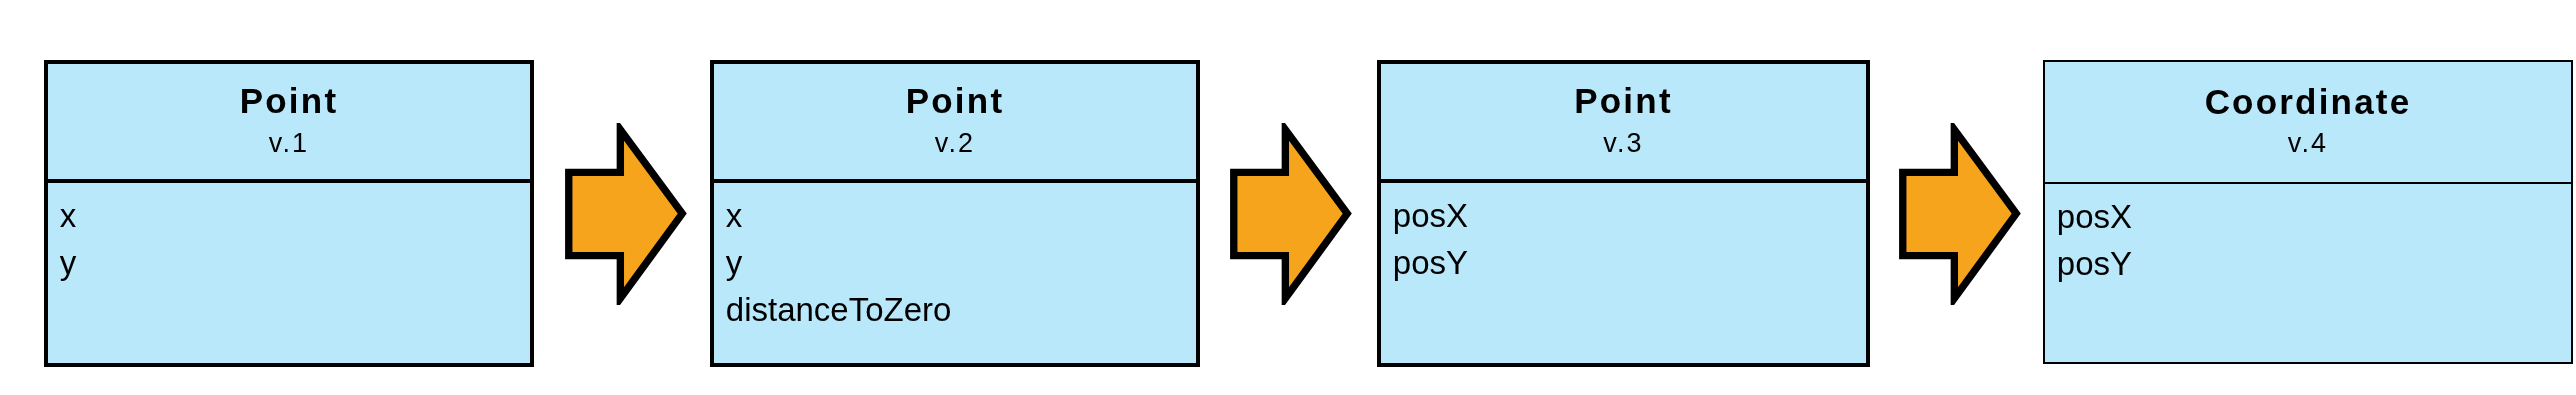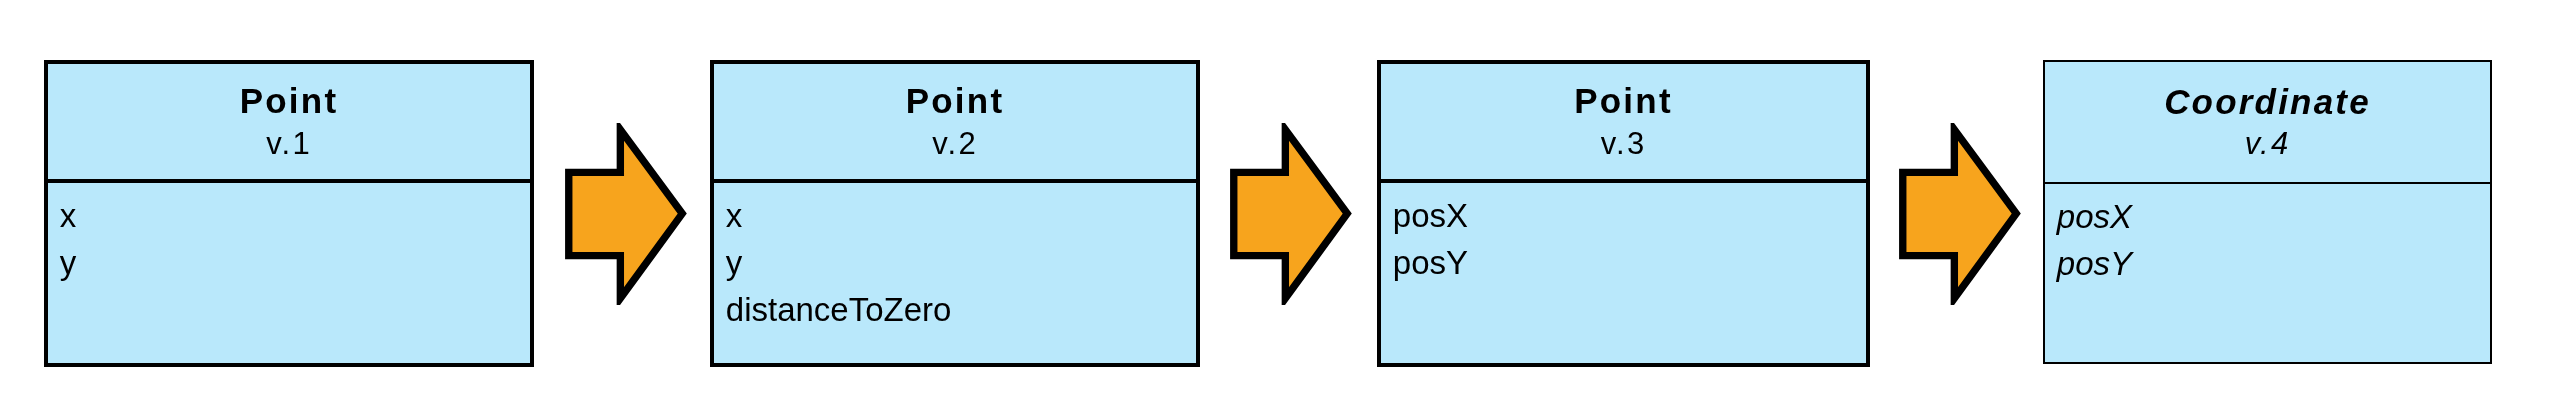--- a/index.html
+++ b/index.html
@@ -43,21 +43,21 @@
     height: 122px;
   }
   .class-name {
     font-size: 35px;
     font-weight: bold;
     letter-spacing: 2.2px;
     color: #000000;
     line-height: 38px;
   }
   .class-version {
-    font-size: 31px;
+    font-size: 27px;
     letter-spacing: 2.2px;
     color: #000000;
     line-height: 35px;
   }
   .box-body {
     padding: 8.8px 10.3px 0 11.8px;
   }
   .attribute {
     font-size: 33px;
     line-height: 47px;
@@ -66,21 +66,21 @@
   }
   .arrow {
     position: absolute;
     top: 107px;
     width: 127px;
     height: 182px;
   }
   .pos-box-1 { left: 44px;   width: 490px; }
   .pos-box-2 { left: 710px;  width: 490px; }
   .pos-box-3 { left: 1377px; width: 493px; }
-  .pos-box-4 { left: 2043px; width: 449px; font-style: italic; }
+  .pos-box-4 { left: 2043px; width: 530px; }
   .pos-arrow-1 { left: 562px; }
   .pos-arrow-2 { left: 1227px; }
   .pos-arrow-3 { left: 1896px; }
 </style>
 </head>
 <body>
 
 <div class="diagram">
 
   <div class="class-box pos-box-1">

